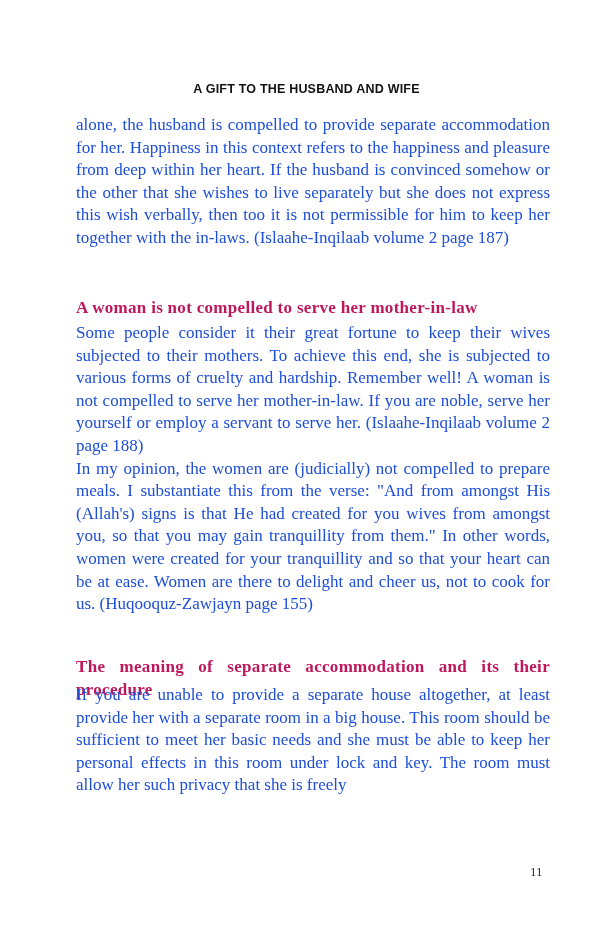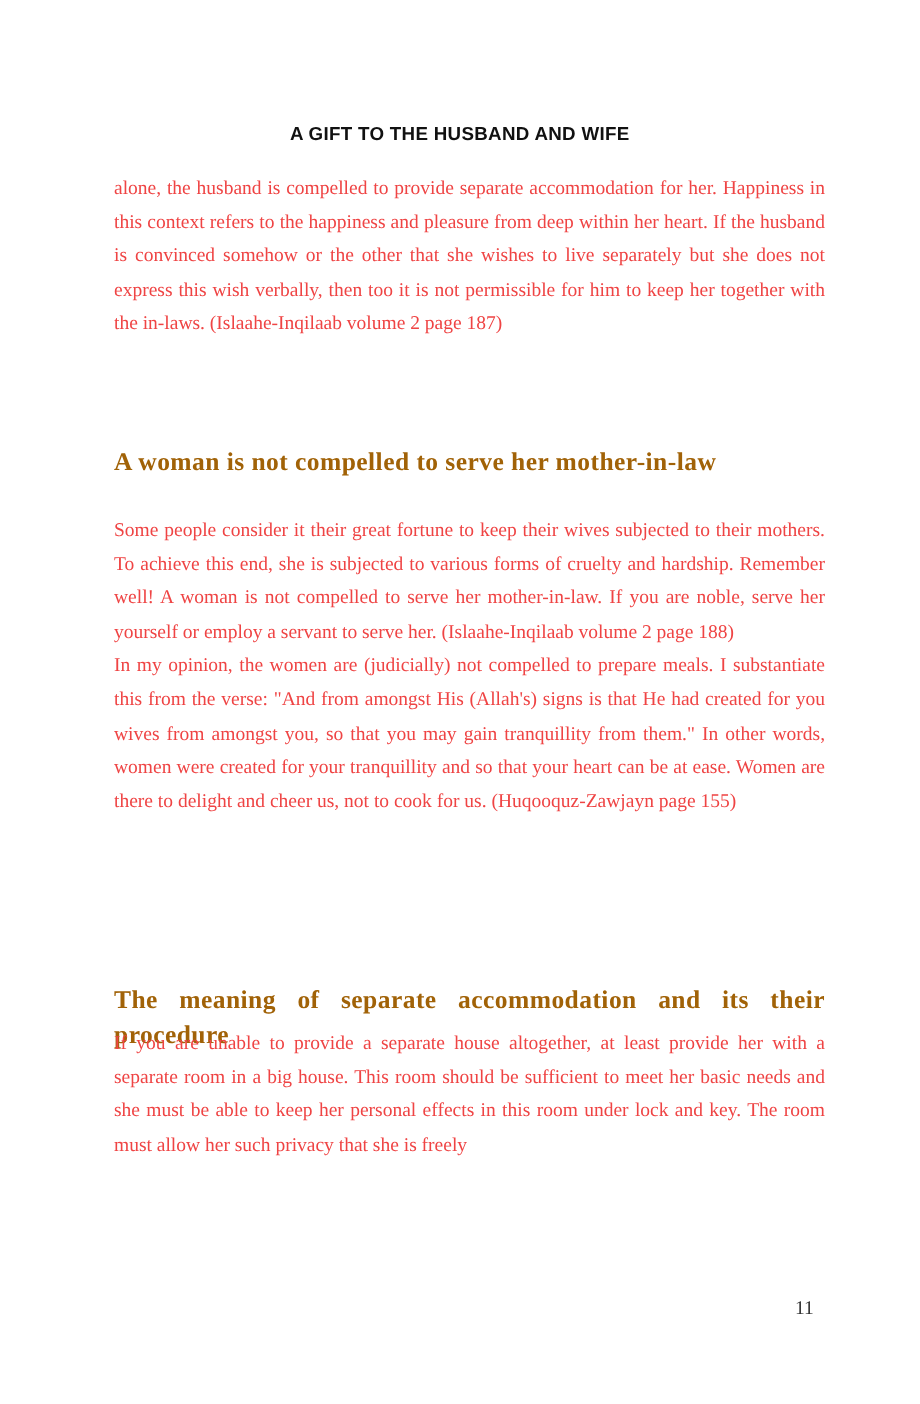--- a/index.html
+++ b/index.html
@@ -9,46 +9,46 @@
       background: #ffffff; color: #1a1a1a;
       font-family: "Liberation Serif", "DejaVu Serif", serif;
     }
     .running-head {
       position: absolute; top: 82px; left: 0; width: 613px; text-align: center;
       font-family: "Liberation Sans", "DejaVu Sans", sans-serif;
       font-weight: bold; font-size: 12.5px; letter-spacing: 0.2px; color: #111;
     }
     .body-text {
       position: absolute; left: 76px; width: 474px;
-      font-size: 13px; line-height: 22.6px; text-align: justify; color: #ef4444;
+      font-size: 17px; line-height: 22.6px; text-align: justify; color: #1d4ed8;
     }
     .body-text p { margin: 0; }
     .heading {
       position: absolute; left: 76px; width: 474px;
-      font-weight: bold; font-size: 17px; line-height: 23px; color: #a16207;
+      font-weight: bold; font-size: 17px; line-height: 23px; color: #be185d;
       text-align: justify; letter-spacing: 0.3px;
     }
     .folio {
       position: absolute; top: 864px; left: 530px;
       font-size: 13px; color: #333;
     }
   </style>
 </head>
 <body>
 
 <div class="page">
   <div class="running-head">A GIFT TO THE HUSBAND AND WIFE</div>
 
   <div class="body-text" style="top:114px;">
     <p>alone, the husband is compelled to provide separate accommodation for her. Happiness in this context refers to the happiness and pleasure from deep within her heart. If the husband is convinced somehow or the other that she wishes to live separately but she does not express this wish verbally, then too it is not permissible for him to keep her together with the in-laws. (Islaahe-Inqilaab volume 2 page 187)</p>
   </div>
 
   <div class="heading" style="top:296px;">A woman is not compelled to serve her mother-in-law</div>
 
-  <div class="body-text" style="top:342px;">
+  <div class="body-text" style="top:322px;">
     <p>Some people consider it their great fortune to keep their wives subjected to their mothers. To achieve this end, she is subjected to various forms of cruelty and hardship. Remember well! A woman is not compelled to serve her mother-in-law. If you are noble, serve her yourself or employ a servant to serve her. (Islaahe-Inqilaab volume 2 page 188)</p>
     <p>In my opinion, the women are (judicially) not compelled to prepare meals. I substantiate this from the verse: "And from amongst His (Allah's) signs is that He had created for you wives from amongst you, so that you may gain tranquillity from them." In other words, women were created for your tranquillity and so that your heart can be at ease. Women are there to delight and cheer us, not to cook for us. (Huqooquz-Zawjayn page 155)</p>
   </div>
 
   <div class="heading" style="top:655px;">The meaning of separate accommodation and its their procedure</div>
 
   <div class="body-text" style="top:684px;">
     <p>If you are unable to provide a separate house altogether, at least provide her with a separate room in a big house. This room should be sufficient to meet her basic needs and she must be able to keep her personal effects in this room under lock and key. The room must allow her such privacy that she is freely</p>
   </div>
 

